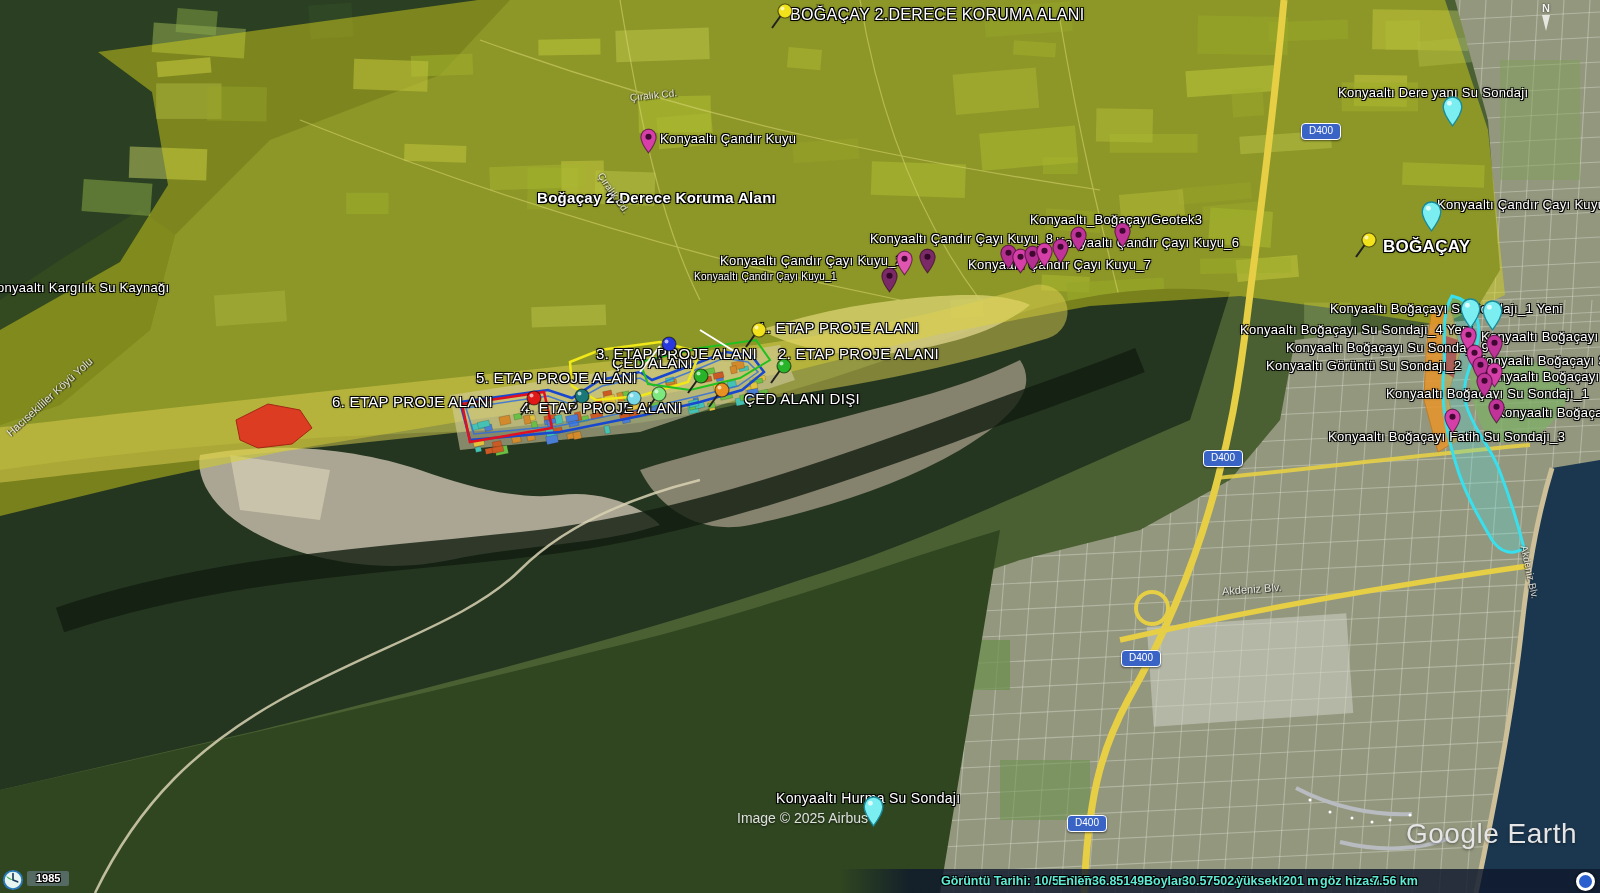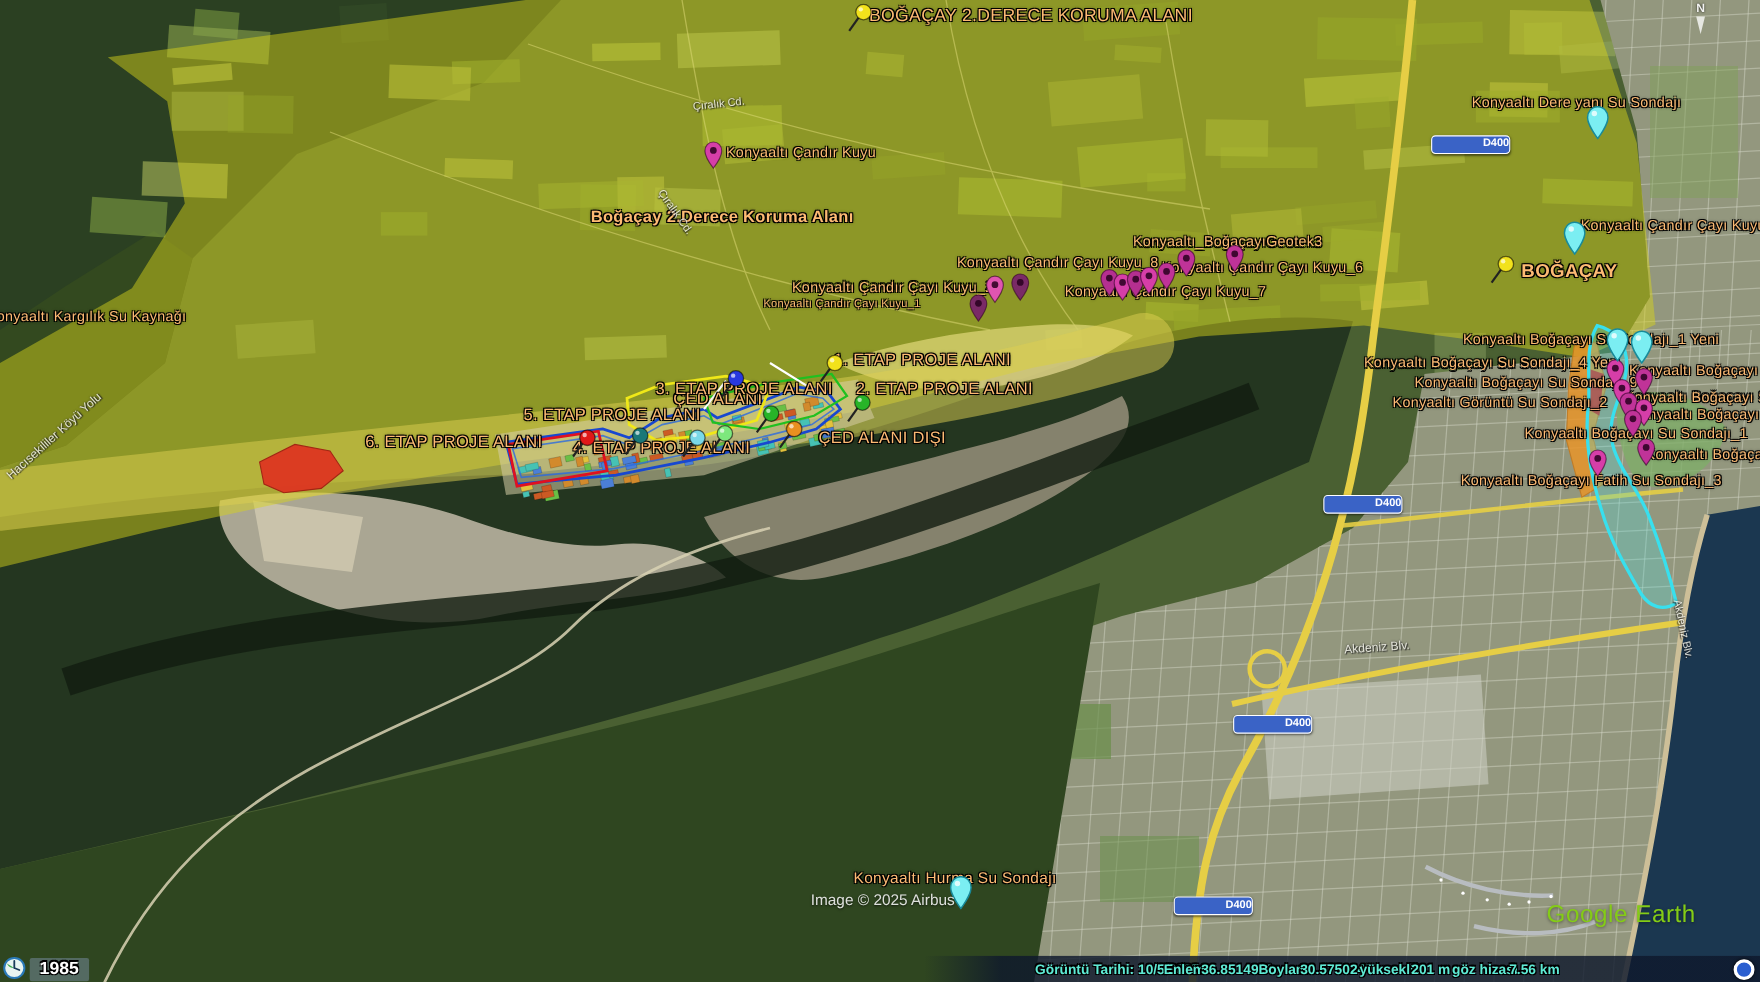--- a/index.html
+++ b/index.html
@@ -1,39 +1,39 @@
 <!DOCTYPE html>
 <html><head>
 <meta charset="utf-8">
 <style>
   html,body{margin:0;padding:0;background:#000;}
   #stage{position:relative;width:1600px;height:893px;overflow:hidden;
          font-family:"Liberation Sans",sans-serif;background:#42582e;user-select:none;}
   #terrain{position:absolute;left:0;top:0;}
   #overlay{position:absolute;left:0;top:0;width:1600px;height:893px;}
-  .pm-label{position:absolute;white-space:nowrap;color:#fdba74;font-size:13px;line-height:1.1;
+  .pm-label{position:absolute;white-space:nowrap;color:#ffffff;font-size:13px;line-height:1.1;
             letter-spacing:.3px;
             text-shadow:-1px -1px 0 #000,1px -1px 0 #000,-1px 1px 0 #000,1px 1px 0 #000,0 0 3px rgba(0,0,0,.9);}
   .road-label{position:absolute;white-space:nowrap;color:#f2f2ea;font-size:10px;opacity:.85;
             text-shadow:0 0 2px #222,1px 1px 1px #222;transform-origin:left center;}
   .shield{position:absolute;width:38px;height:15px;background:#3a63c6;border:1.5px solid #fff;
-          border-radius:4px;color:#fff;font-size:10px;font-weight:bold;text-align:right;
-          line-height:14px;box-shadow:0 1px 2px rgba(0,0,0,.5);padding-left:32px;}
+          border-radius:4px;color:#fff;font-size:10px;font-weight:normal;text-align:center;
+          line-height:14px;box-shadow:0 1px 2px rgba(0,0,0,.5);}
   .pin-ico{position:absolute;pointer-events:auto;}
   .status-strip{position:absolute;left:840px;right:0;top:869px;height:24px;
      background:linear-gradient(90deg,rgba(14,24,44,0) 0,rgba(14,24,44,.82) 70px,rgba(14,24,44,.82) 100%);}
   .sb-item{position:absolute;top:874px;color:#5eead4;font-size:12.5px;font-weight:600;white-space:nowrap;
      text-shadow:-1px -1px 0 #000,1px -1px 0 #000,-1px 1px 0 #000,1px 1px 0 #000;text-align:center;}
   .sb-icon{position:absolute;left:1576px;top:872px;width:13px;height:13px;border-radius:50%;
      background:#2b5fd0;border:3px solid #fff;box-shadow:0 0 3px #000;}
   .hist-chip{position:absolute;left:27px;top:871px;padding:1px 9px 2px 9px;background:rgba(130,150,180,.45);
-     border-radius:2px;color:#fff;font-size:16px;font-weight:bold;
+     border-radius:2px;color:#fff;font-size:11px;font-weight:bold;
      text-shadow:-1px -1px 0 #000,1px -1px 0 #000,-1px 1px 0 #000,1px 1px 0 #000;}
   .hist-icon{position:absolute;left:2px;top:869px;width:22px;height:22px;}
-  .ge-logo{position:absolute;left:1406px;top:818px;color:#84cc16;font-size:22px;letter-spacing:.5px;
+  .ge-logo{position:absolute;left:1406px;top:818px;color:#e5e5e5;font-size:28px;letter-spacing:.5px;
      text-shadow:0 1px 3px rgba(0,0,0,.45);font-weight:400;}
   .attribution{position:absolute;left:737px;top:810px;color:rgba(255,255,255,.85);font-size:14px;
      text-shadow:0 1px 2px rgba(0,0,0,.7);}
   .compass{position:absolute;left:1536px;top:2px;width:20px;text-align:center;color:#fff;
      font-size:11px;font-weight:bold;text-shadow:0 0 2px #000;opacity:.9;}
   .compass .needle{width:0;height:0;margin:1px auto 0;border-left:4px solid transparent;
      border-right:4px solid transparent;border-top:16px solid rgba(255,255,255,.85);}
 </style>
 </head>
 <body>

